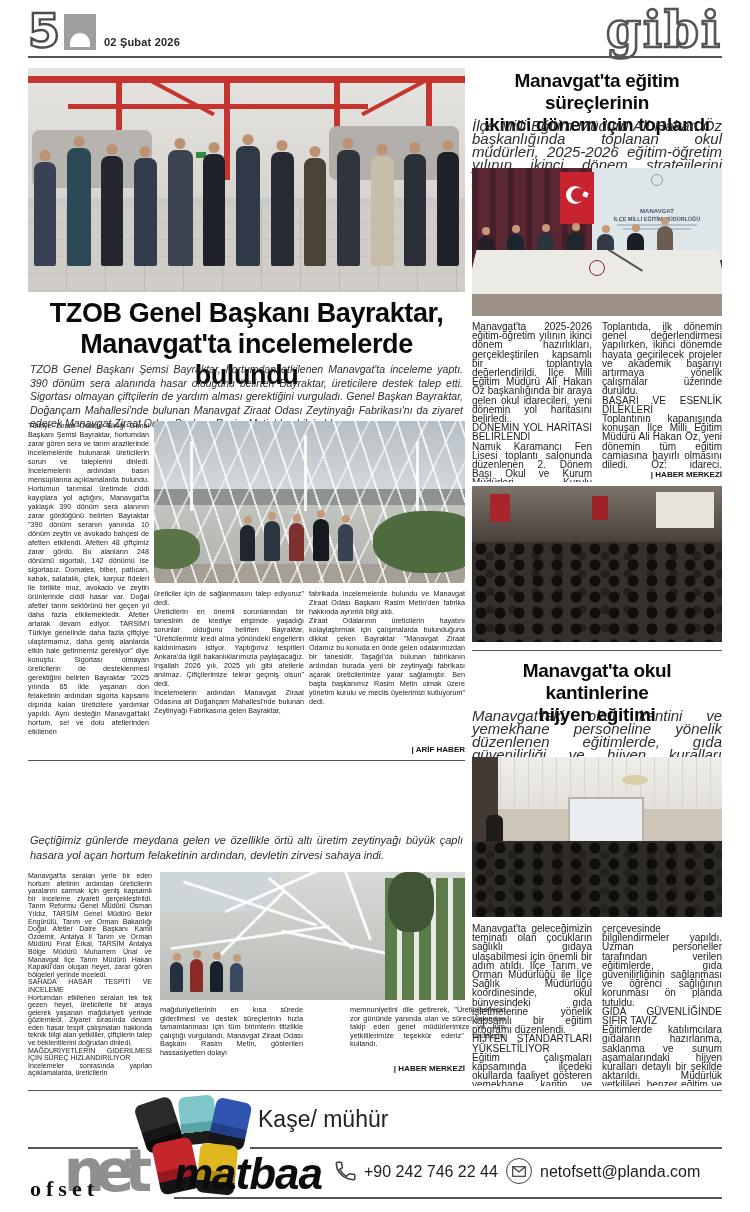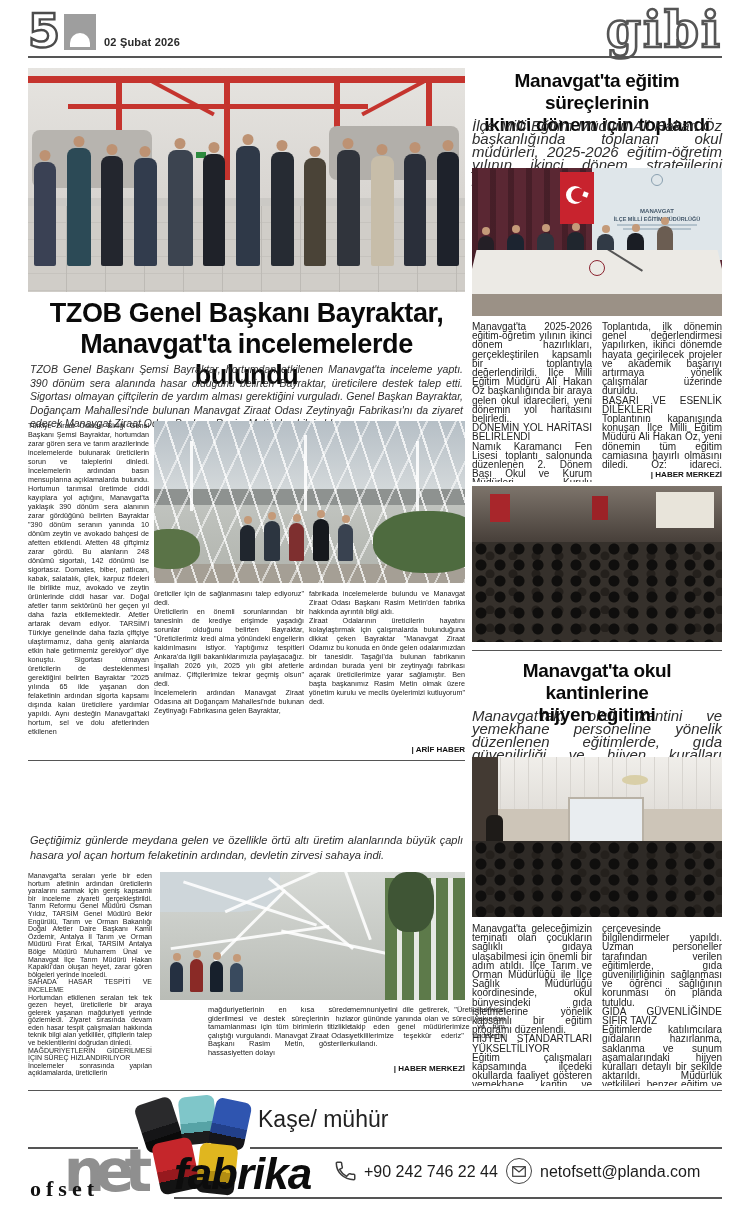--- a/index.html
+++ b/index.html
@@ -131,21 +131,21 @@
 Üreticilerin en önemli sorunlarından bir tanesinin de krediye erişimde yaşadığı sorunlar olduğunu belirten Bayraktar, "Üreticilerimiz kredi alma yönündeki engellerin kaldırılmasını istiyor. Yaptığımız tespitleri Ankara'da ilgili bakanlıklarımızla paylaşacağız. İnşallah 2026 yılı, 2025 yılı gibi afetlerle anılmaz. Çiftçilerimize tekrar geçmiş olsun" dedi.
 İncelemelerin ardından Manavgat Ziraat Odasına ait Doğançam Mahallesi'nde bulunan Zeytinyağı Fabrikasına gelen Bayraktar,</div>
   <div class="abs" style="left:309px;top:589px;width:156px;height:170px;">
     <div class="bodycol bc-main" style="width:156px;height:154px;">fabrikada incelemelerde bulundu ve Manavgat Ziraat Odası Başkanı Rasim Metin'den fabrika hakkında ayrıntılı bilgi aldı.
 Ziraat Odalarının üreticilerin hayatını kolaylaştırmak için çalışmalarda bulunduğuna dikkat çeken Bayraktar "Manavgat Ziraat Odamız bu konuda en önde gelen odalarımızdan bir tanesidir. Taşağıl'da bulunan fabrikanın ardından burada yeni bir zeytinyağı fabrikası açarak üreticilerimize yarar sağlamıştır. Ben başta başkanımız Rasim Metin olmak üzere yönetim kurulu ve meclis üyelerimizi kutluyorum" dedi.</div>
     <div class="byline">| ARİF HABER</div>
   </div>
 
   <div class="abs rule-h" style="left:28px;top:760px;width:437px;height:1px;"></div>
 
-  <div class="abs lead lead-main" style="left:30px;top:833px;width:433px;font-size:11px;line-height:15px;">Geçtiğimiz günlerde meydana gelen ve özellikle örtü altı üretim alanlarında büyük çaplı hasara yol açan hortum felaketinin ardından, devletin zirvesi sahaya indi.</div>
+  <div class="abs lead lead-main" style="left:30px;top:833px;width:433px;font-size:11px;line-height:15px;">Geçtiğimiz günlerde meydana gelen ve özellikle örtü altı üretim zeytinyağı büyük çaplı hasara yol açan hortum felaketinin ardından, devletin zirvesi sahaya indi.</div>
 
   <div class="abs bodycol bc-bottom" style="left:28px;top:872px;width:124px;height:214px;">Manavgat'ta seraları yerle bir eden hortum afetinin ardından üreticilerin yaralarını sarmak için geniş kapsamlı bir inceleme ziyareti gerçekleştirildi. Tarım Reformu Genel Müdürü Osman Yıldız, TARSİM Genel Müdürü Bekir Engürülü, Tarım ve Orman Bakanlığı Doğal Afetler Daire Başkanı Kamil Özdemir, Antalya İl Tarım ve Orman Müdürü Fırat Erkal, TARSİM Antalya Bölge Müdürü Muharrem Ünal ve Manavgat İlçe Tarım Müdürü Hakan Kapaklı'dan oluşan heyet, zarar gören bölgeleri yerinde inceledi.
 SAHADA HASAR TESPİTİ VE İNCELEME
 Hortumdan etkilenen seraları tek tek gezen heyet, üreticilerle bir araya gelerek yaşanan mağduriyeti yerinde gözlemledi. Ziyaret sırasında devam eden hasar tespit çalışmaları hakkında teknik bilgi alan yetkililer, çiftçilerin talep ve beklentilerini doğrudan dinledi.
 MAĞDURİYETLERİN GİDERİLMESİ İÇİN SÜREÇ HIZLANDIRILIYOR
 İncelemeler sonrasında yapılan açıklamalarda, üreticilerin</div>
 
   <div class="photo" style="left:160px;top:872px;width:305px;height:128px;">
     <div class="abs" style="inset:0;background:linear-gradient(#d6d9d5,#b9bcb6);"></div>
     <div class="abs" style="left:0;top:0;width:120px;height:40px;background:#ced6da;border-radius:0 0 40% 0;"></div>
@@ -159,21 +159,21 @@
     <div class="abs" style="right:-10px;top:6px;width:90px;height:122px;background:repeating-linear-gradient(90deg,#5d7a4a 0 12px,#e7e9e4 12px 17px);"></div>
     <div class="abs" style="left:228px;top:0;width:46px;height:60px;background:#3f5535;border-radius:40%;"></div>
     <div class="abs" style="left:10px;bottom:8px;display:flex;gap:7px;align-items:flex-end;">
       <div class="person small" style="width:13px;height:30px;background:#253041;"></div>
       <div class="person small" style="width:13px;height:33px;background:#8a2a26;"></div>
       <div class="person small" style="width:13px;height:31px;background:#17202c;"></div>
       <div class="person small" style="width:13px;height:29px;background:#394a5e;"></div>
     </div>
   </div>
 
-  <div class="abs bodycol bc-bottom2" style="left:160px;top:1006px;width:143px;height:80px;margin-left:48px;">mağduriyetlerinin en kısa sürede giderilmesi ve destek süreçlerinin hızla tamamlanması için tüm birimlerin titizlikle çalıştığı vurgulandı. Manavgat Ziraat Odası Başkanı Rasim Metin, gösterilen hassasiyetten dolayı</div>
+  <div class="abs bodycol bc-bottom2" style="left:160px;top:1006px;width:143px;height:80px;">mağduriyetlerinin en kısa sürede giderilmesi ve destek süreçlerinin hızla tamamlanması için tüm birimlerin titizlikle çalıştığı vurgulandı. Manavgat Ziraat Odası Başkanı Rasim Metin, gösterilen hassasiyetten dolayı</div>
   <div class="abs" style="left:310px;top:1006px;width:155px;height:80px;">
     <div class="bodycol bc-bottom2" style="width:155px;height:56px;margin-left:40px;">memnuniyetini dile getirerek, "Üreticilerimizin zor gününde yanında olan ve süreci yakından takip eden genel müdürlerimize ve tüm yetkililerimize teşekkür ederiz" ifadelerini kullandı.</div>
     <div class="byline">| HABER MERKEZİ</div>
   </div>
 
   <div class="abs headline hl-side" style="left:472px;top:70px;width:250px;">Manavgat'ta eğitim süreçlerinin
 ikinci dönem için toplandı</div>
   <div class="abs lead lead-side" style="left:472px;top:119px;width:250px;">İlçe Milli Eğitim Müdürü Ali Hakan Öz başkanlığında toplanan okul müdürleri, 2025-2026 eğitim-öğretim yılının ikinci dönem stratejilerini planladı.</div>
 
   <div class="photo" style="left:472px;top:168px;width:250px;height:148px;">
@@ -259,21 +259,21 @@
     <div class="stamp" style="left:18px;top:44px;width:40px;height:52px;transform:rotate(-12deg);background:linear-gradient(180deg,#c5262b 0 55%,#97191e 55% 75%,#141414 75%);"></div>
     <div class="stamp" style="left:60px;top:48px;width:38px;height:50px;transform:rotate(6deg);background:linear-gradient(180deg,#e0b61f 0 55%,#b38d12 55% 75%,#161616 75%);"></div>
   </div>
 
   <div class="abs kase" style="left:258px;top:1106px;">Kaşe/ mühür</div>
 
   <div class="abs" style="left:28px;top:1146px;width:150px;height:64px;text-align:center;">
     <div class="netword">net</div>
     <div class="abs ofsetword" style="left:2px;top:30px;">ofset</div>
   </div>
-  <div class="abs matbaaword" style="left:174px;top:1152px;">fabrika</div>
+  <div class="abs matbaaword" style="left:174px;top:1152px;">matbaa</div>
   <div class="abs rule-h" style="left:174px;top:1197px;width:548px;height:2px;"></div>
 
   <div class="abs" style="left:332px;top:1158px;width:26px;height:26px;">
     <svg width="26" height="26" viewBox="0 0 24 24">
         <path d="M7 10.5c1.4 2.7 3.8 5 6.5 6.4l2.1-2.1c.3-.3.7-.4 1-.3 1.1.4 2.3.6 3.5.6.5 0 .9.4.9.9v3.1c0 .5-.4.9-.9.9C10.9 20 4 13.1 4 4.9c0-.5.4-.9.9-.9H8c.5 0 .9.4.9.9 0 1.2.2 2.4.6 3.5.1.3 0 .7-.3 1L7 10.5z" fill="none" stroke="#3c3c3c" stroke-width="1.4"></path>
       </svg>
   </div>
   <div class="abs adtext" style="left:364px;top:1163px;">+90 242 746 22 44</div>
 
   <div class="abs iconcircle" style="left:506px;top:1158px;">

